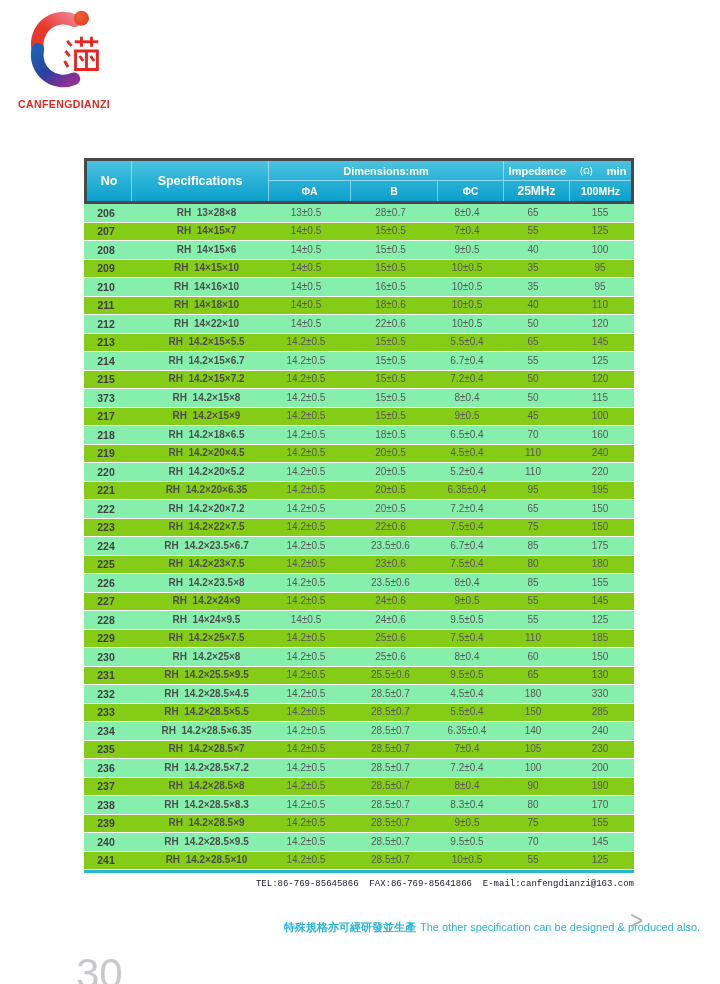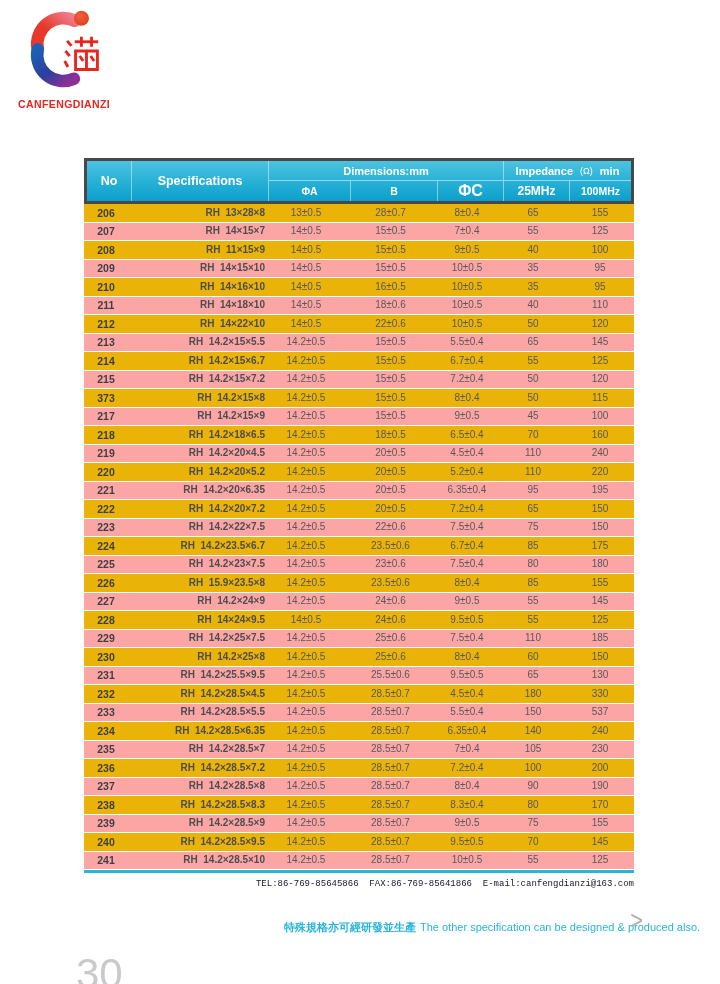--- a/index.html
+++ b/index.html
@@ -27,40 +27,40 @@
     background:linear-gradient(180deg,#4cc3e0 0%, #2ab2d7 48%, #0c9fcc 100%);
     border:3px solid #48484a;
     color:#ffffff;
   }
   .th { display:flex; align-items:center; justify-content:center; font-weight:bold; }
   .sep-l { border-left:1px solid rgba(255,255,255,0.45); }
   .sep-b { border-bottom:1px solid rgba(255,255,255,0.5); }
   .th-no   { grid-row:1/3; grid-column:1; font-size:12.5px; }
   .th-spec { grid-row:1/3; grid-column:2; font-size:12.5px; }
   .th-dim  { grid-row:1; grid-column:3/6; font-size:11px; }
-  .th-imp  { grid-row:1; grid-column:6/8; font-size:11px; gap:7px; }
+  .th-imp  { grid-row:1; grid-column:6/8; font-size:11px; gap:14px; }
   .th-imp .unit { font-size:9px; font-weight:normal; }
   .th-a    { grid-row:2; grid-column:3; font-size:10.5px; }
   .th-b    { grid-row:2; grid-column:4; font-size:10.5px; }
-  .th-c    { grid-row:2; grid-column:5; font-size:16px; }
+  .th-c    { grid-row:2; grid-column:5; font-size:10px; }
   .th-25   { grid-row:2; grid-column:6; font-size:12px; }
   .th-100  { grid-row:2; grid-column:7; font-size:10.5px; }
 
   .tbody { border-bottom:3px solid #29b5d8; }
   .trow {
     display:grid;
     grid-template-columns:44px 137px 82px 87px 66px 66px 68px;
     height:18.5px; align-items:center;
-    background:#eab308; border-bottom:1px solid #ffffff;
+    background:#86efac; border-bottom:1px solid #ffffff;
     font-size:10px; color:#58585a;
   }
-  .trow.alt { background:#fca5a5; }
+  .trow.alt { background:#84cc16; }
   .td { text-align:center; line-height:1; }
   .td.c0 { font-weight:bold; color:#3f3f41; font-size:10.5px; }
-  .td.c1 { text-align:right; padding-left:20px; white-space:pre; font-weight:bold; color:#4d4d4f; }
+  .td.c1 { text-align:center; padding-left:20px; white-space:pre; font-weight:bold; color:#4d4d4f; }
 
   
   .contact {
     position:absolute; left:84px; top:879px; width:550px; text-align:right;
     font-family:"Liberation Mono","DejaVu Sans Mono",monospace;
     font-size:9px; color:#16162e; white-space:pre;
   }
   .page-number { position:absolute; left:76px; top:950px; font-size:42px; color:#c9c9cd; }
   .note { position:absolute; left:284px; top:920px; font-size:11px; color:#29b4d8; white-space:nowrap; }
   .note .zh { font-weight:bold; margin-right:4px; }
@@ -140,21 +140,21 @@
           <div class="td c0">207</div>
           <div class="td c1">RH  14×15×7</div>
           <div class="td c2">14±0.5</div>
           <div class="td c3">15±0.5</div>
           <div class="td c4">7±0.4</div>
           <div class="td c5">55</div>
           <div class="td c6">125</div>
         </div>
         <div class="trow">
           <div class="td c0">208</div>
-          <div class="td c1">RH  11×15×9</div>
+          <div class="td c1">RH  14×15×6</div>
           <div class="td c2">14±0.5</div>
           <div class="td c3">15±0.5</div>
           <div class="td c4">9±0.5</div>
           <div class="td c5">40</div>
           <div class="td c6">100</div>
         </div>
         <div class="trow alt">
           <div class="td c0">209</div>
           <div class="td c1">RH  14×15×10</div>
           <div class="td c2">14±0.5</div>
@@ -302,21 +302,21 @@
           <div class="td c0">225</div>
           <div class="td c1">RH  14.2×23×7.5</div>
           <div class="td c2">14.2±0.5</div>
           <div class="td c3">23±0.6</div>
           <div class="td c4">7.5±0.4</div>
           <div class="td c5">80</div>
           <div class="td c6">180</div>
         </div>
         <div class="trow">
           <div class="td c0">226</div>
-          <div class="td c1">RH  15.9×23.5×8</div>
+          <div class="td c1">RH  14.2×23.5×8</div>
           <div class="td c2">14.2±0.5</div>
           <div class="td c3">23.5±0.6</div>
           <div class="td c4">8±0.4</div>
           <div class="td c5">85</div>
           <div class="td c6">155</div>
         </div>
         <div class="trow alt">
           <div class="td c0">227</div>
           <div class="td c1">RH  14.2×24×9</div>
           <div class="td c2">14.2±0.5</div>
@@ -370,21 +370,21 @@
           <div class="td c5">180</div>
           <div class="td c6">330</div>
         </div>
         <div class="trow alt">
           <div class="td c0">233</div>
           <div class="td c1">RH  14.2×28.5×5.5</div>
           <div class="td c2">14.2±0.5</div>
           <div class="td c3">28.5±0.7</div>
           <div class="td c4">5.5±0.4</div>
           <div class="td c5">150</div>
-          <div class="td c6">537</div>
+          <div class="td c6">285</div>
         </div>
         <div class="trow">
           <div class="td c0">234</div>
           <div class="td c1">RH  14.2×28.5×6.35</div>
           <div class="td c2">14.2±0.5</div>
           <div class="td c3">28.5±0.7</div>
           <div class="td c4">6.35±0.4</div>
           <div class="td c5">140</div>
           <div class="td c6">240</div>
         </div>

